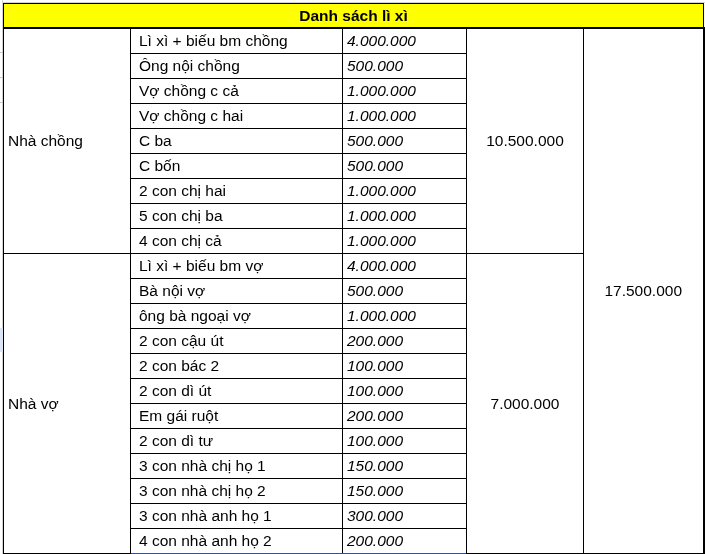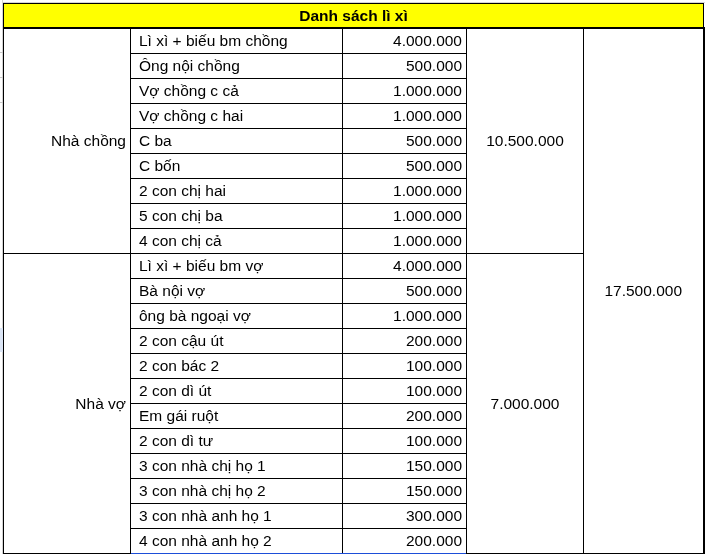--- a/index.html
+++ b/index.html
@@ -5,23 +5,23 @@
   html,body{margin:0;padding:0;background:#fff;}
   body{width:705px;height:554px;overflow:hidden;position:relative;font-family:"Liberation Sans",sans-serif;font-size:15px;color:#000;}
   .grid-top{position:absolute;left:0;top:0;width:705px;height:3px;background:#fff;border-bottom:1px solid #d4d4d4;box-sizing:border-box;}
   .grid-left{position:absolute;left:0;top:0;width:3px;height:554px;background:#fff;border-right:1px solid #d4d4d4;box-sizing:border-box;}
   .grid-left .tick{position:absolute;left:0;width:3px;height:1px;background:#c8c8c8;}
   .grid-left .sel{position:absolute;left:0;width:3px;background:#dbe5f5;}
   .sheet{position:absolute;left:3px;top:3px;}
   table{border-collapse:collapse;table-layout:fixed;}
   td{border:1px solid #000;padding:0 4px;height:24px;line-height:24px;white-space:nowrap;overflow:hidden;font-size:15.5px;}
   td.title{background:#ffff00;font-weight:bold;text-align:center;height:23px;line-height:23px;border-bottom:2px solid #000;}
-  td.group{text-align:right;vertical-align:middle;}
+  td.group{text-align:left;vertical-align:middle;}
   td.item{text-align:left;padding-left:8px;}
-  td.amount{text-align:right;}
+  td.amount{text-align:left;font-style:italic;}
   td.sub{text-align:center;vertical-align:middle;}
   td.total{text-align:center;vertical-align:middle;border-right:2px solid #000;}
   tr.last td{border-bottom:2px solid #1d4ed8;}
 </style>
 </head>
 <body>
 
 <div class="grid-top"></div>
 <div class="grid-left">
   <div class="tick" style="top:52px"></div>

